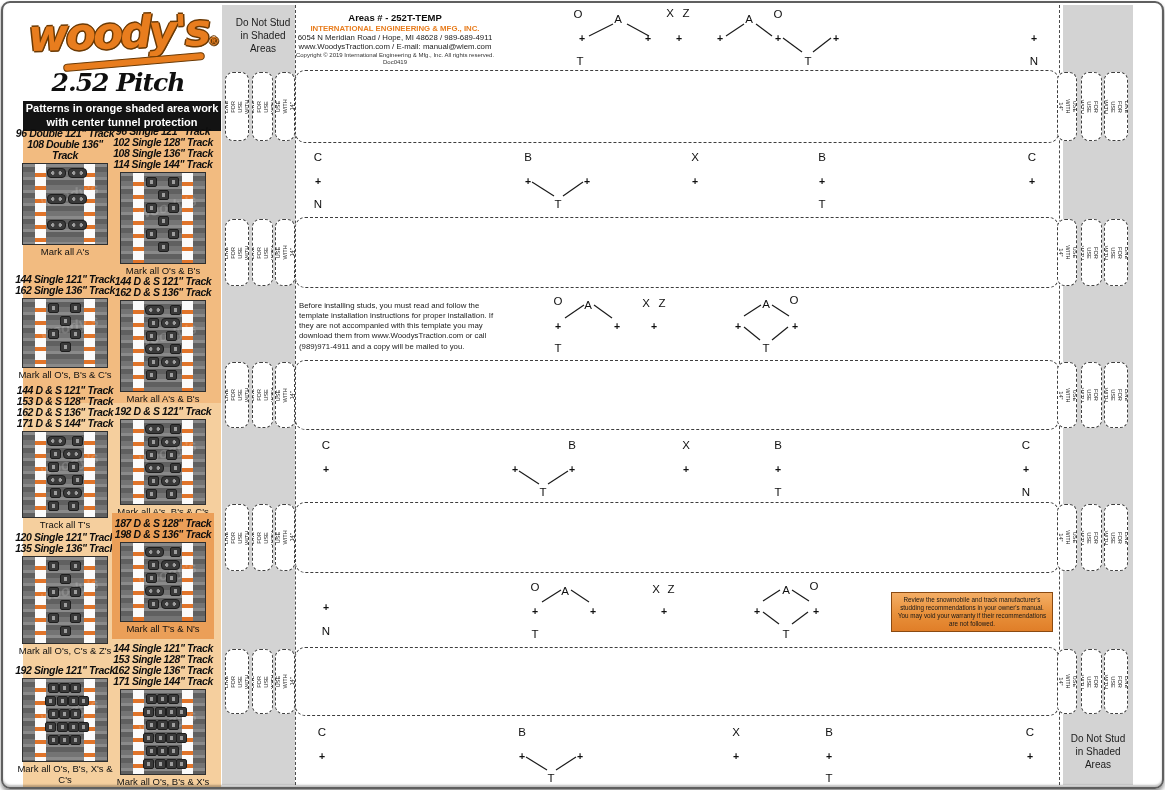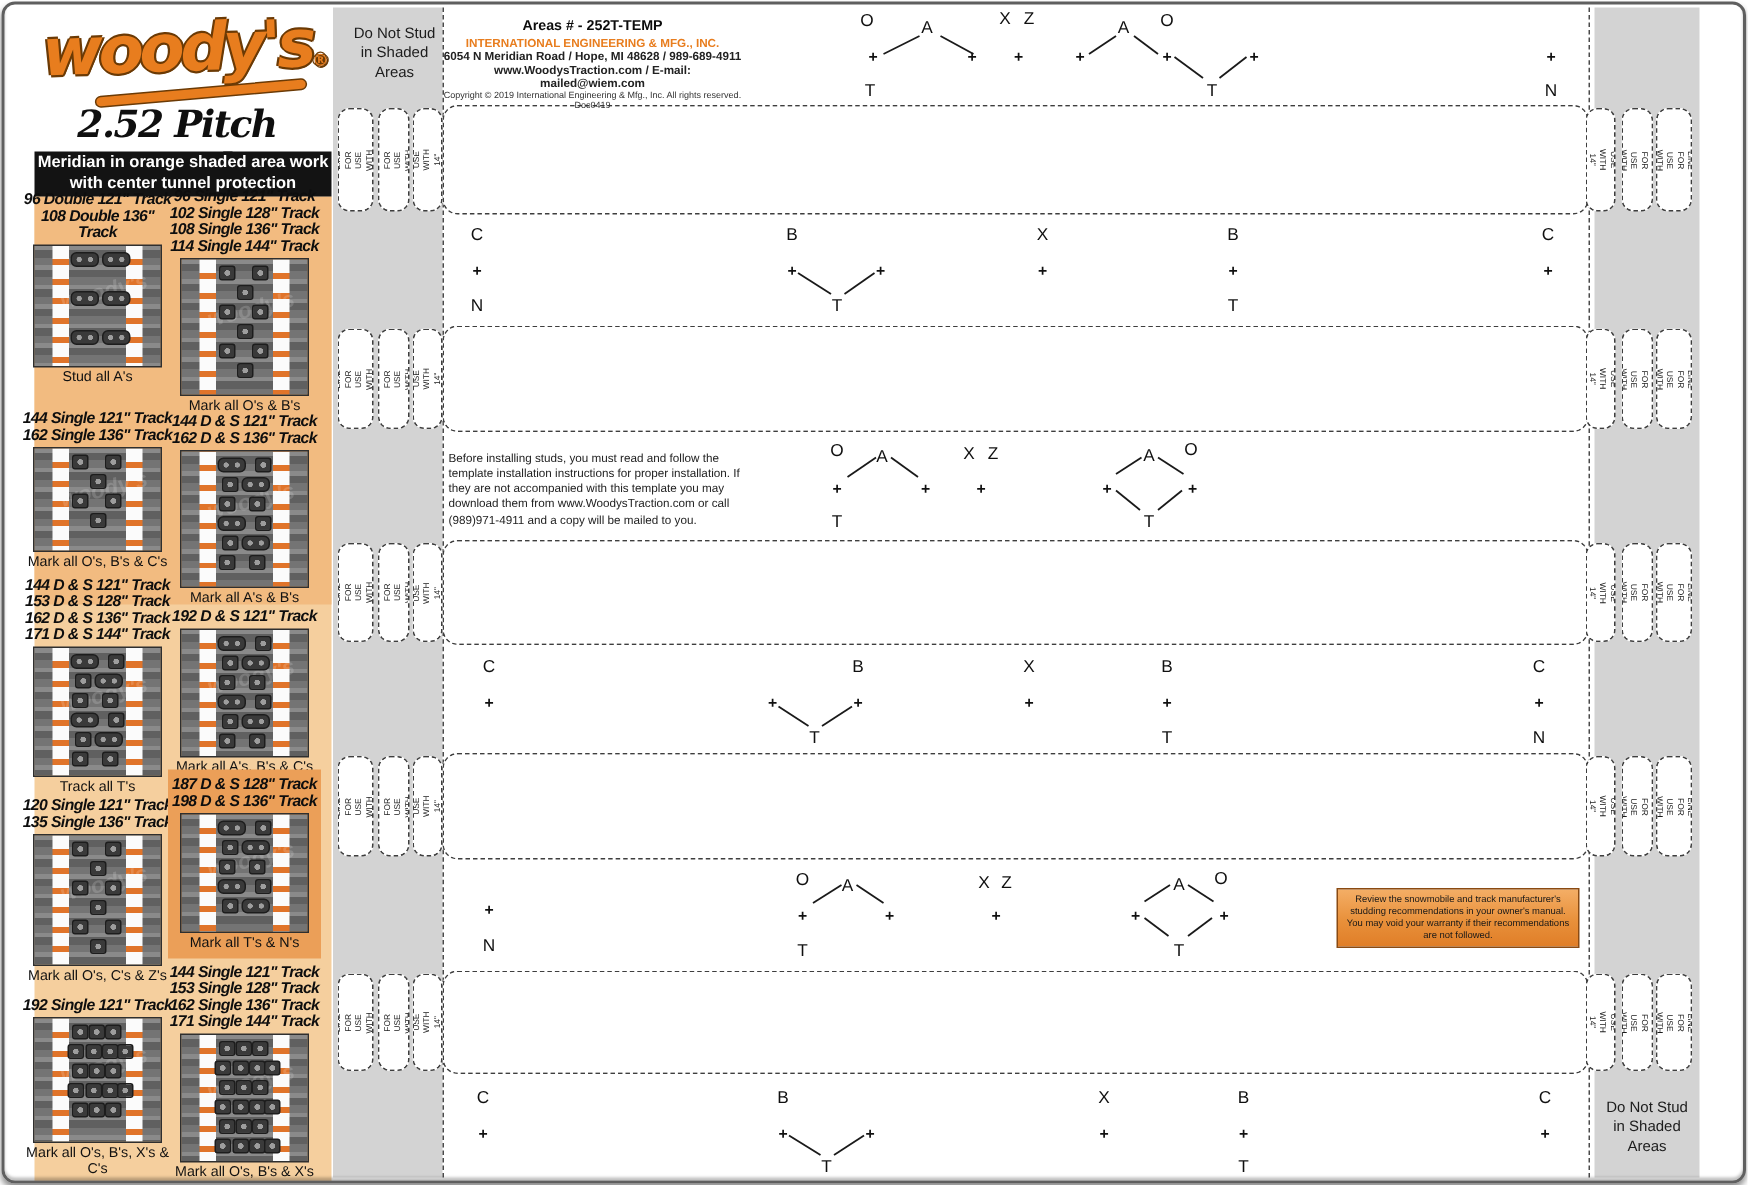--- a/index.html
+++ b/index.html
@@ -62,21 +62,21 @@
 
   
   #marks-layer{position:absolute;left:0;top:0;width:1165px;height:790px;z-index:5;pointer-events:none;}
   .mk{position:absolute;transform:translateX(-50%);font-size:11.5px;color:#101010;
         font-family:"Liberation Sans",sans-serif;}
   .mk.plus{font-size:10.5px;font-weight:700;}
   #lines-svg{position:absolute;left:0;top:0;z-index:5;pointer-events:none;}
   #hdr-block{left:295px;top:12px;width:200px;text-align:center;z-index:6;}
   #hdr-part{font-size:9.5px;font-weight:700;color:#0c0c0c;}
   #hdr-co{font-size:7.8px;font-weight:700;color:#e87d1e;margin-top:1px;}
-  .hdr-sm{font-size:7.8px;font-weight:700;color:#222;}
+  .hdr-sm{font-size:7.8px;font-weight:400;color:#222;}
   .hdr-xs{font-size:6px;color:#333;margin-top:1px;}
   #instructions{left:299px;top:301px;width:199px;font-size:7.8px;line-height:1.3;color:#222;z-index:6;}
   #warning-box{left:891px;top:592px;width:162px;height:40px;z-index:6;
         background:linear-gradient(180deg,#f4ae66,#e8903a 55%,#e07e28);
         border:1px solid #8a4a12;box-sizing:border-box;
         display:flex;align-items:center;justify-content:center;}
   #warning-box .wtxt{font-size:6.3px;line-height:1.3;text-align:center;color:#181818;padding:0 3px;}
 </style>
 </head>
 <body>
@@ -245,39 +245,39 @@
   </div>
 
 <div class="abs" id="sidebar">
   <div class="abs" id="sidebar-bg"></div>
   <div class="abs" id="sidebar-orange-top"></div>
   <div class="abs" id="logo-wrap">
     <span id="logo"><span>woody's</span><span id="logo-reg">®</span></span>
   </div>
   <div class="abs" id="logo-swoosh"></div>
   <div class="abs" id="plate-title">2.52 Pitch Two-Ply</div>
-  <div class="abs" id="banner">Meridian in orange shaded area work with center tunnel protection</div>
+  <div class="abs" id="banner">Patterns in orange shaded area work with center tunnel protection</div>
   <div class="abs" id="entries-layer" style="left:0;top:0;width:207px;height:778px;">
       <div class="entry" style="left: 7px; top: 122px; width: 100px;">
         <div class="entry-header">
           <div>96 Double 121" Track</div>
           <div>108 Double 136" Track</div>
         </div>
         <div class="track" style="width: 84px; height: 80px;">
           <div class="chan" style="left: 14%;"></div>
           <div class="chan" style="left: 73%;"></div>
           <div class="wm">woody's</div>
           <div class="stud double" style="left: 28%; top: 4px;"></div>
           <div class="stud double" style="left: 54%; top: 4px;"></div>
           <div class="stud double" style="left: 28%; top: 30px;"></div>
           <div class="stud double" style="left: 54%; top: 30px;"></div>
           <div class="stud double" style="left: 28%; top: 56px;"></div>
           <div class="stud double" style="left: 54%; top: 56px;"></div>
         </div>
-        <div class="entry-mark">Stud all A's</div>
+        <div class="entry-mark">Mark all A's</div>
       </div>
       <div class="entry" style="left: 7px; top: 268px; width: 100px;">
         <div class="entry-header">
           <div>144 Single 121" Track</div>
           <div>162 Single 136" Track</div>
         </div>
         <div class="track" style="width: 84px; height: 68px;">
           <div class="chan" style="left: 14%;"></div>
           <div class="chan" style="left: 73%;"></div>
           <div class="wm">woody's</div>
@@ -493,21 +493,21 @@
         </div>
         <div class="entry-mark">Mark all O's, B's &amp; X's</div>
       </div>
     </div>
 </div>
 
 <div class="abs" id="hdr-block">
   <div id="hdr-part">Areas # - 252T-TEMP</div>
   <div id="hdr-co">INTERNATIONAL ENGINEERING &amp; MFG., INC.</div>
   <div class="hdr-sm">6054 N Meridian Road / Hope, MI 48628 / 989-689-4911</div>
-  <div class="hdr-sm">www.WoodysTraction.com / E-mail: mailed@wiem.com</div>
+  <div class="hdr-sm">www.WoodysTraction.com / E-mail: manual@wiem.com</div>
   <div class="hdr-xs">Copyright © 2019 International Engineering &amp; Mfg., Inc. All rights reserved.</div>
   <div class="hdr-xs">Doc0419</div>
 </div>
 
 <div class="abs" id="instructions">Before installing studs, you must read and follow the template installation instructions for proper installation. If they are not accompanied with this template you may download them from www.WoodysTraction.com or call (989)971-4911 and a copy will be mailed to you.</div>
 
 <div class="abs" id="warning-box">
   <div class="wtxt">Review the snowmobile and track manufacturer's studding recommendations in your owner's manual. You may void your warranty if their recommendations are not followed.</div>
 </div>
 

